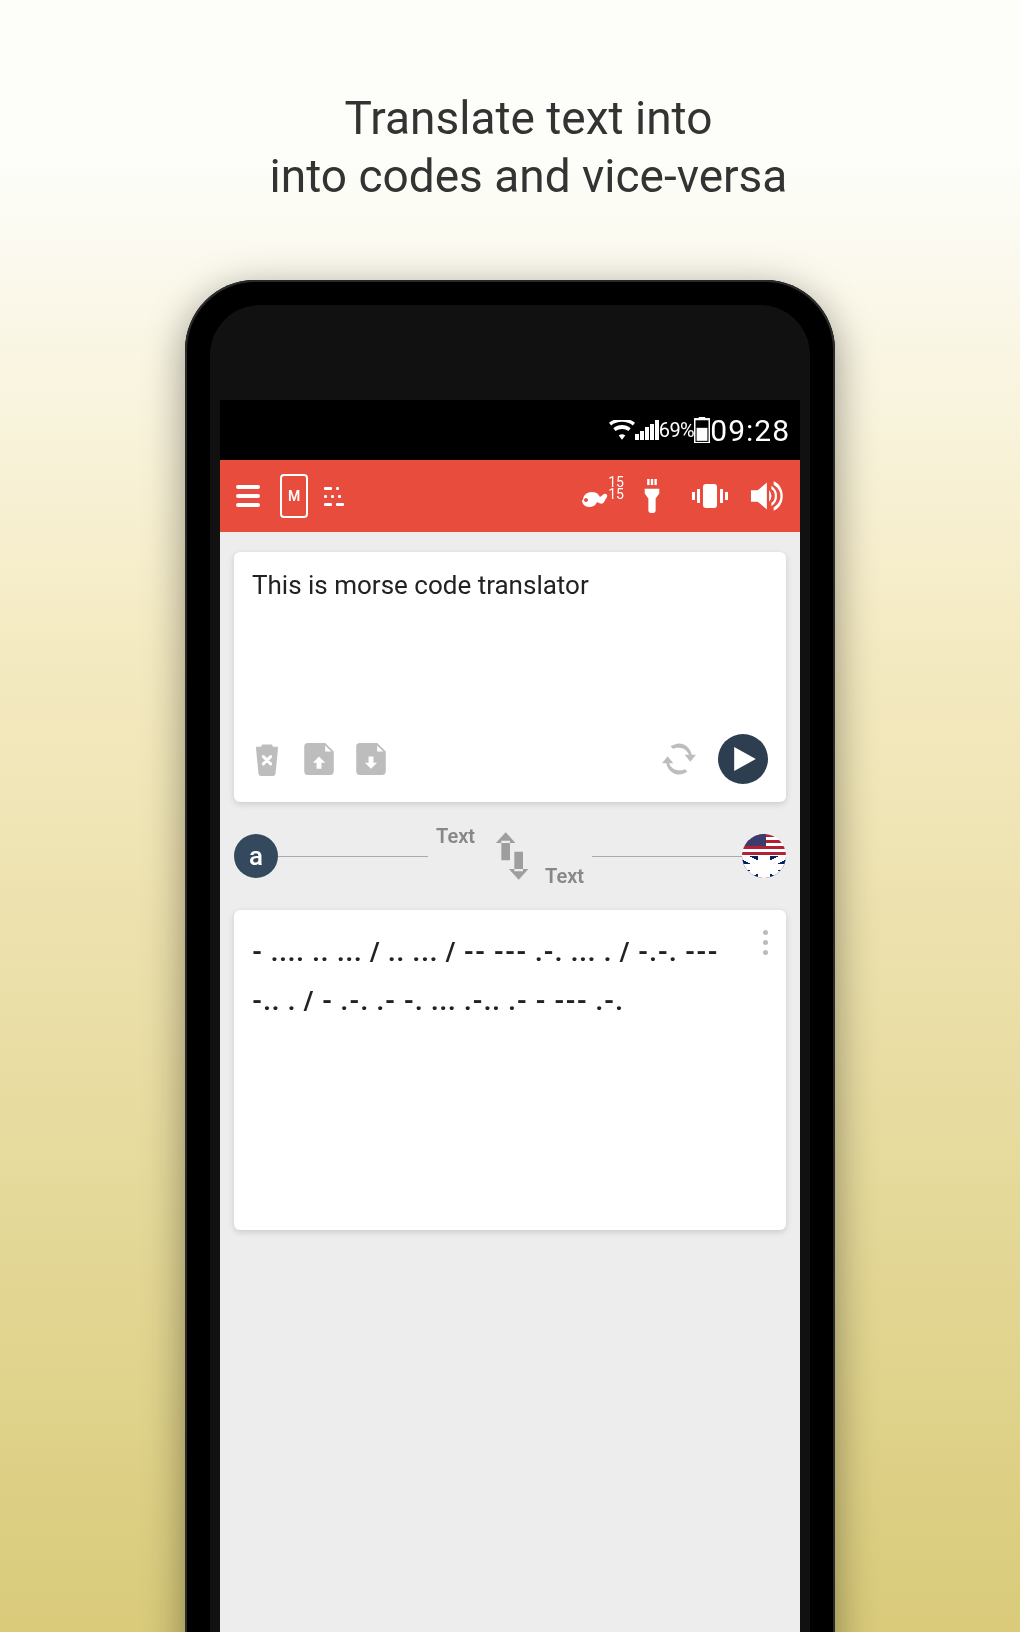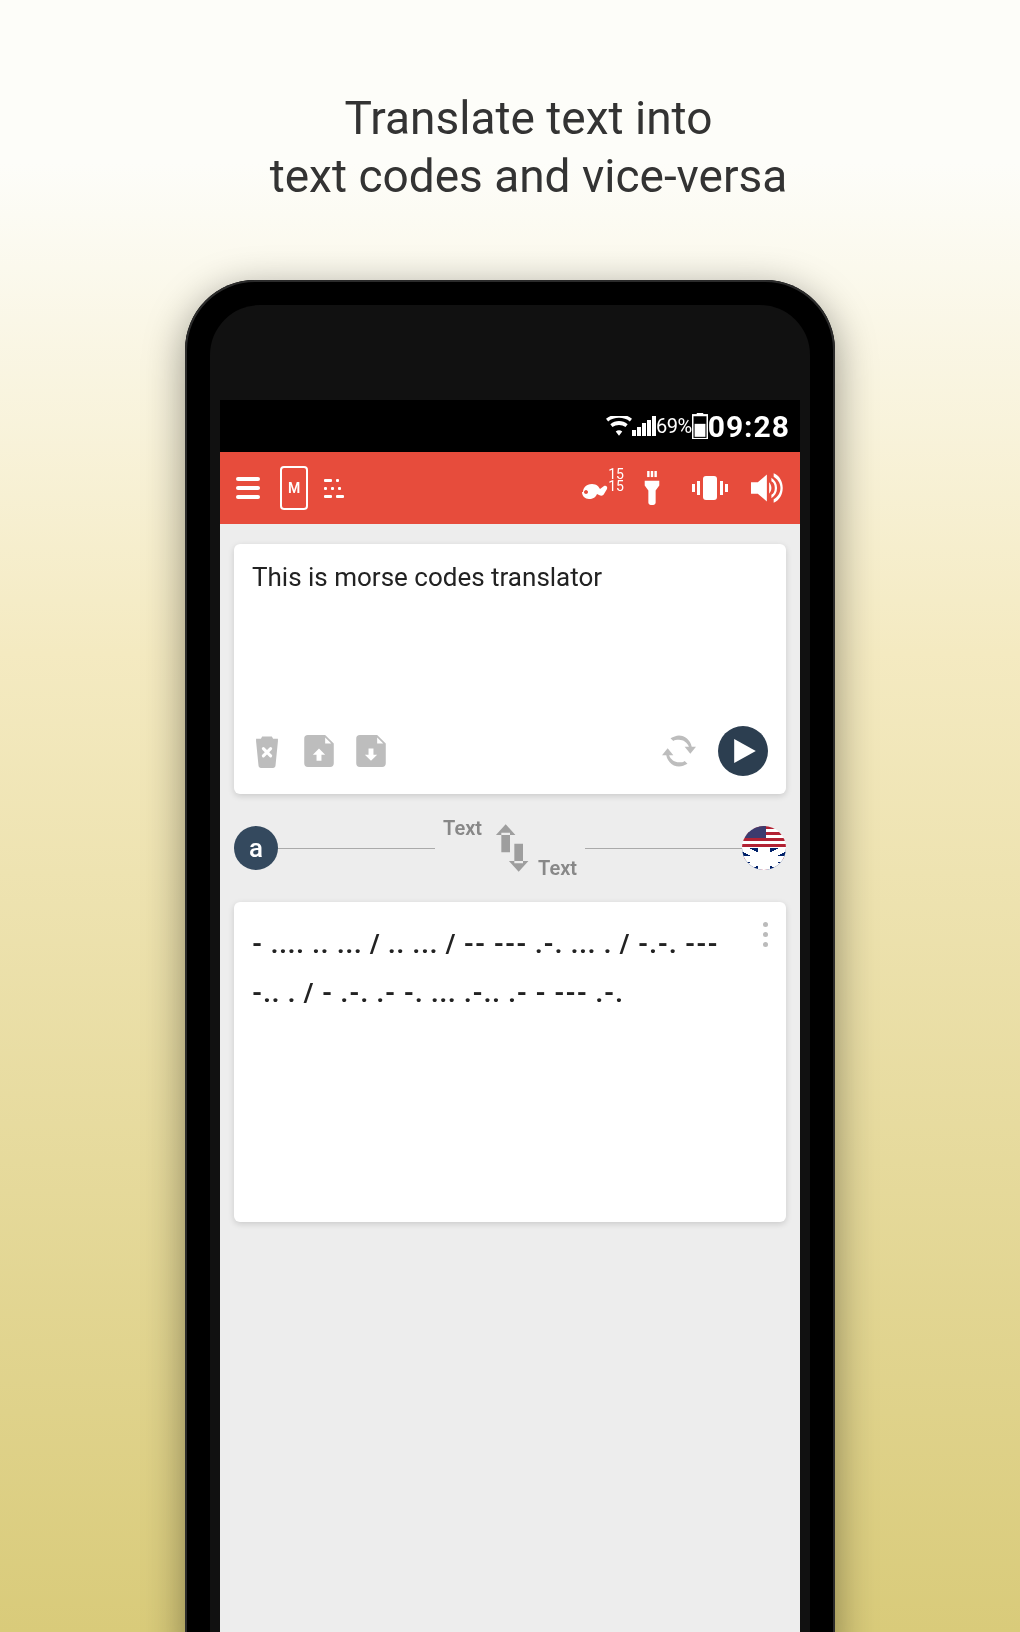--- a/index.html
+++ b/index.html
@@ -54,31 +54,31 @@
 
   .screen {
     width: 100%; height: 100%;
     background: #ededed;
     overflow: hidden;
     position: relative;
   }
 
   
   .statusbar {
-    height: 52px;
+    height: 60px;
     background: #000;
     color: #fff;
     display: flex;
     align-items: center;
     justify-content: flex-end;
     padding: 12px 10px;
     font-size: 22px;
   }
   .statusbar .pct { font-size: 20px; letter-spacing: -.5px; }
-  .statusbar .big { font-size: 30px; font-weight: 700; letter-spacing: 1px; }
+  .statusbar .big { font-size: 30px; font-weight: 400; letter-spacing: 1px; }
   .wifi-icon, .signal-icon, .battery-icon { display: inline-flex; align-items: center; }
 
   
   .appbar {
     height: 72px;
     background: #e74c3c;
     display: flex;
     align-items: center;
     padding: 0 10px;
     gap: 14px;
@@ -176,21 +176,21 @@
      linear-gradient(to bottom right, transparent 42%, #fff 42% 58%, transparent 58%),
      linear-gradient(to bottom left,  transparent 42%, #fff 42% 58%, transparent 58%),
      linear-gradient(#fff,#fff) center/100% 28% no-repeat,
      linear-gradient(#fff,#fff) center/28% 100% no-repeat,
      linear-gradient(#C8102E,#C8102E) center/100% 14% no-repeat,
      linear-gradient(#C8102E,#C8102E) center/14% 100% no-repeat;}
   .swap-center {
     position: relative;
     background: #ededed;
     padding: 0 8px;
-    display:flex;align-items:center;gap:6px;
+    display:flex;align-items:center;gap:13px;
   }
   .swap-label { font-size: 20px; color:#888; font-weight:600; }
   .lbl-text { align-self: flex-start; margin-top:-6px;}
   .lbl-morse { align-self: flex-end; margin-bottom:-6px;}
   .swap-arrows { display:flex; }
 
   
   .output-card { min-height: 320px; }
   .morse-output {
     font-size: 26px; font-weight: 700; color: #222;
@@ -205,21 +205,21 @@
     padding:6px;
   }
   .kebab span{width:5px;height:5px;border-radius:50%;background:#bbb;}
 
 </style>
 </head>
 <body>
 
 <div class="promo-heading">
   <div>Translate text into</div>
-  <div>text codes and vice-versa</div>
+  <div>into codes and vice-versa</div>
 </div>
 
 <div class="phone">
   <div class="cam"></div>
   <div class="speaker"></div>
   <div class="phone-inner">
     <div class="screen">
 
       <div class="statusbar">
         <span class="wifi-icon">
@@ -301,21 +301,21 @@
         <div class="icon-btn">
           <svg width="34" height="30" viewBox="0 0 30 26">
               <path fill="#fff" d="M0 8h6l8-7v24l-8-7H0V8zm18 5c0-2-1-4-2-5v10c1-1 2-3 2-5zm5 0c0-4-2-7-5-9v3c2 1 3 3 3 6s-1 5-3 6v3c3-2 5-5 5-9zm5 0c0-6-3-11-8-13v3c3 2 6 5 6 10s-3 8-6 10v3c5-2 8-7 8-13z"></path>
             </svg>
         </div>
       </div>
 
       <div class="content">
 
         <div class="card input-card">
-          <div class="text-input">This is morse codes translator</div>
+          <div class="text-input">This is morse code translator</div>
           <div class="card-toolbar">
             <span class="tb-icon">
               <svg width="30" height="34" viewBox="0 0 24 28">
                   <path fill="#bdbdbd" d="M3 6h18l-2 20c0 1-1 2-2 2H7c-1 0-2-1-2-2L3 6zm5-4h8l1 2h4v2H3V4h4l1-2z"></path>
                   <path fill="#fff" d="M9 12l6 6m0-6l-6 6" stroke="#fff" stroke-width="2.5" stroke-linecap="round"></path>
                 </svg>
             </span>
             <span class="tb-icon">
               <svg width="30" height="32" viewBox="0 0 24 26">
                   <path fill="#bdbdbd" d="M21 26H3c-2 0-3-1-3-3V3c0-2 1-3 3-3h14l7 7v16c0 2-1 3-3 3zM17 2v5h5l-5-5z"></path>

